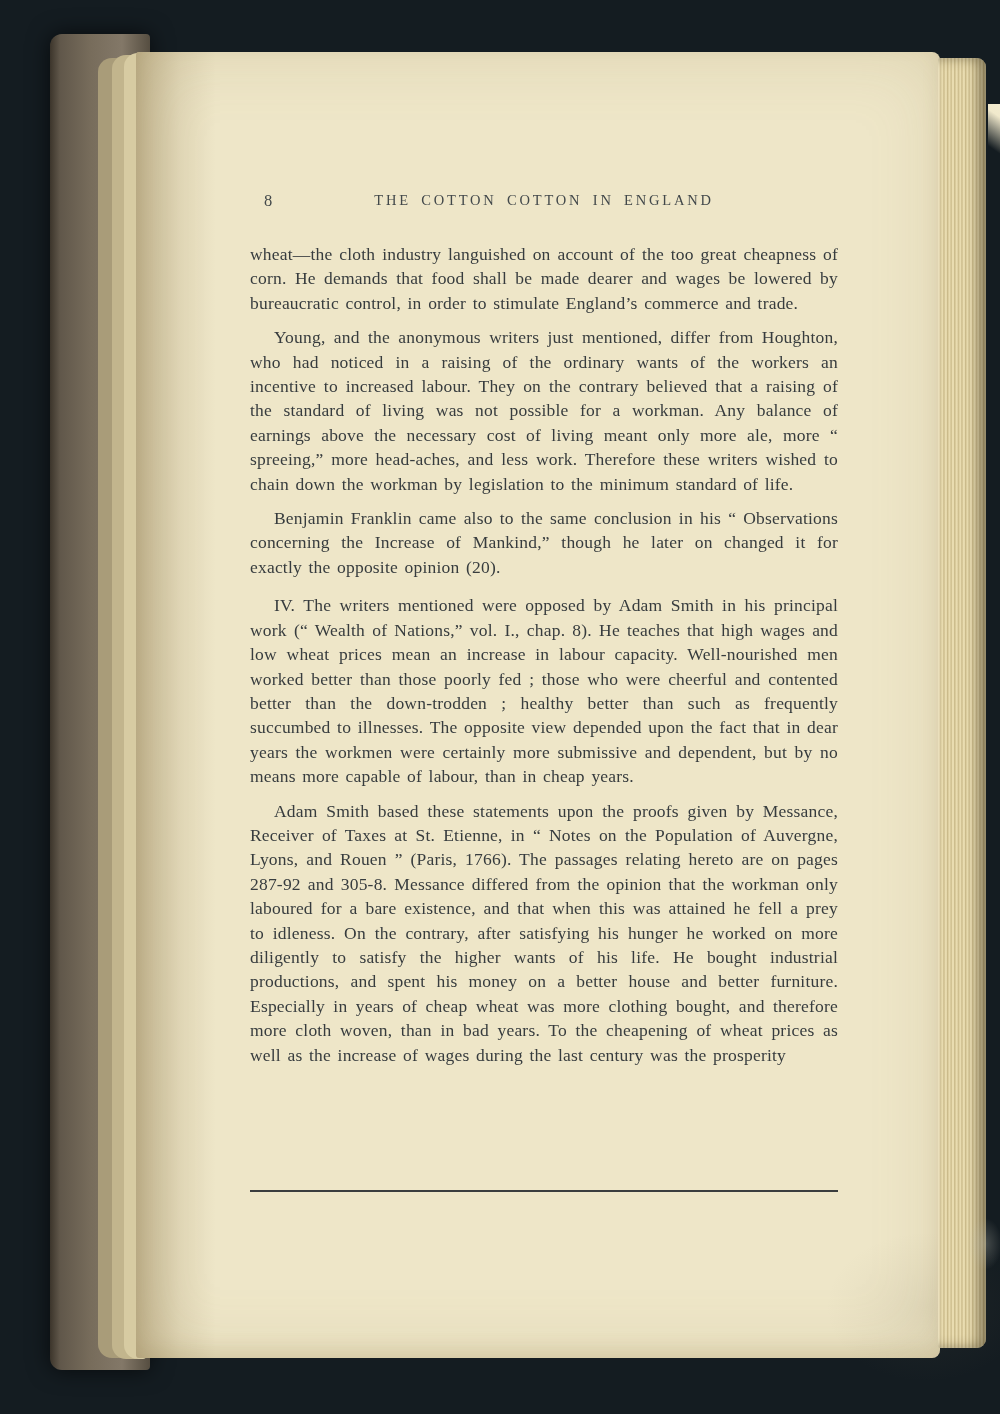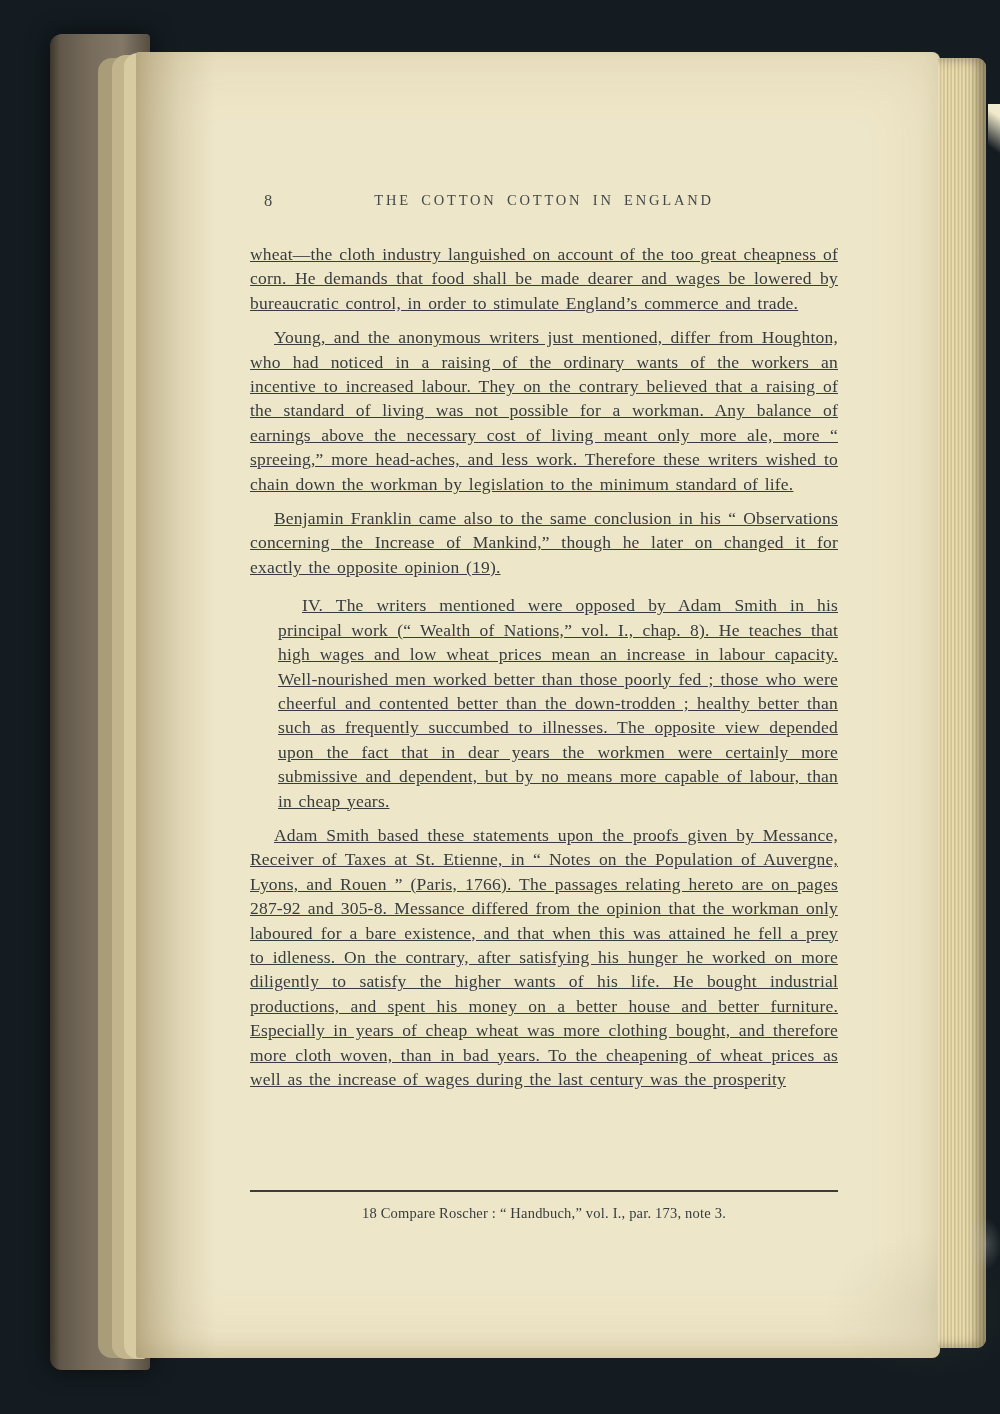--- a/index.html
+++ b/index.html
@@ -70,23 +70,23 @@
     text-align: justify;
     letter-spacing: .2px; word-spacing: 2px;
   }
   .header {
     position: relative; height: 24px; margin-bottom: 30px;
     text-align: center;
     font-size: 14.5px; letter-spacing: 2.8px; word-spacing: 4px;
     color: #42484a;
   }
   .pagenum { position: absolute; left: 14px; top: 1px; font-size: 16.5px; letter-spacing: 0; }
-  .content p { margin: 0 0 10px; text-decoration: underline; }
+  .content p { margin: 0 0 10px; }
   .content p.ind { text-indent: 24px; }
-  .content p.sect { margin-top: 14px; margin-left: 28px; }
+  .content p.sect { margin-top: 14px; }
 
   .footnote-area { position: absolute; left: 114px; top: 1138px; width: 588px; color: #373c3e; }
   .rule { height: 2px; background: #3a3d3e; }
   .footnote { margin-top: 13px; text-align: center; font-size: 14.5px; letter-spacing: .2px; }
 </style>
 </head>
 <body>
 
 <div class="scan">
 
@@ -101,27 +101,26 @@
     <div class="stain"></div>
 
     <div class="content">
       <div class="header">
         <span class="pagenum">8</span>
         <span class="running-title">THE COTTON COTTON IN ENGLAND</span>
       </div>
 
       <p class="p0">wheat—the cloth industry languished on account of the too great cheapness of corn. He demands that food shall be made dearer and wages be lowered by bureaucratic control, in order to stimulate England’s commerce and trade.</p>
       <p class="ind">Young, and the anonymous writers just mentioned, differ from Houghton, who had noticed in a raising of the ordinary wants of the workers an incentive to increased labour. They on the contrary believed that a raising of the standard of living was not possible for a workman. Any balance of earnings above the necessary cost of living meant only more ale, more “ spreeing,” more head-aches, and less work. Therefore these writers wished to chain down the workman by legislation to the minimum standard of life.</p>
-      <p class="ind">Benjamin Franklin came also to the same conclusion in his “ Observations concerning the Increase of Mankind,” though he later on changed it for exactly the opposite opinion (19).</p>
+      <p class="ind">Benjamin Franklin came also to the same conclusion in his “ Observations concerning the Increase of Mankind,” though he later on changed it for exactly the opposite opinion (20).</p>
       <p class="ind sect">IV. The writers mentioned were opposed by Adam Smith in his principal work (“ Wealth of Nations,” vol. I., chap. 8). He teaches that high wages and low wheat prices mean an increase in labour capacity. Well-nourished men worked better than those poorly fed ; those who were cheerful and contented better than the down-trodden ; healthy better than such as frequently succumbed to illnesses. The opposite view depended upon the fact that in dear years the workmen were certainly more submissive and dependent, but by no means more capable of labour, than in cheap years.</p>
       <p class="ind">Adam Smith based these statements upon the proofs given by Messance, Receiver of Taxes at St. Etienne, in “ Notes on the Population of Auvergne, Lyons, and Rouen ” (Paris, 1766). The passages relating hereto are on pages 287-92 and 305-8. Messance differed from the opinion that the workman only laboured for a bare existence, and that when this was attained he fell a prey to idleness. On the contrary, after satisfying his hunger he worked on more diligently to satisfy the higher wants of his life. He bought industrial productions, and spent his money on a better house and better furniture. Especially in years of cheap wheat was more clothing bought, and therefore more cloth woven, than in bad years. To the cheapening of wheat prices as well as the increase of wages during the last century was the prosperity</p>
     </div>
 
     <div class="footnote-area">
       <div class="rule"></div>
-      <div class="footnote">18 Compare Roscher :  “ Handbuch,” vol. I., par. 173, note 3.</div>
     </div>
   </div>
 
   <div class="fore-edge"></div>
   <div class="smudge"></div>
 
 </div>
 
 </body></html>

